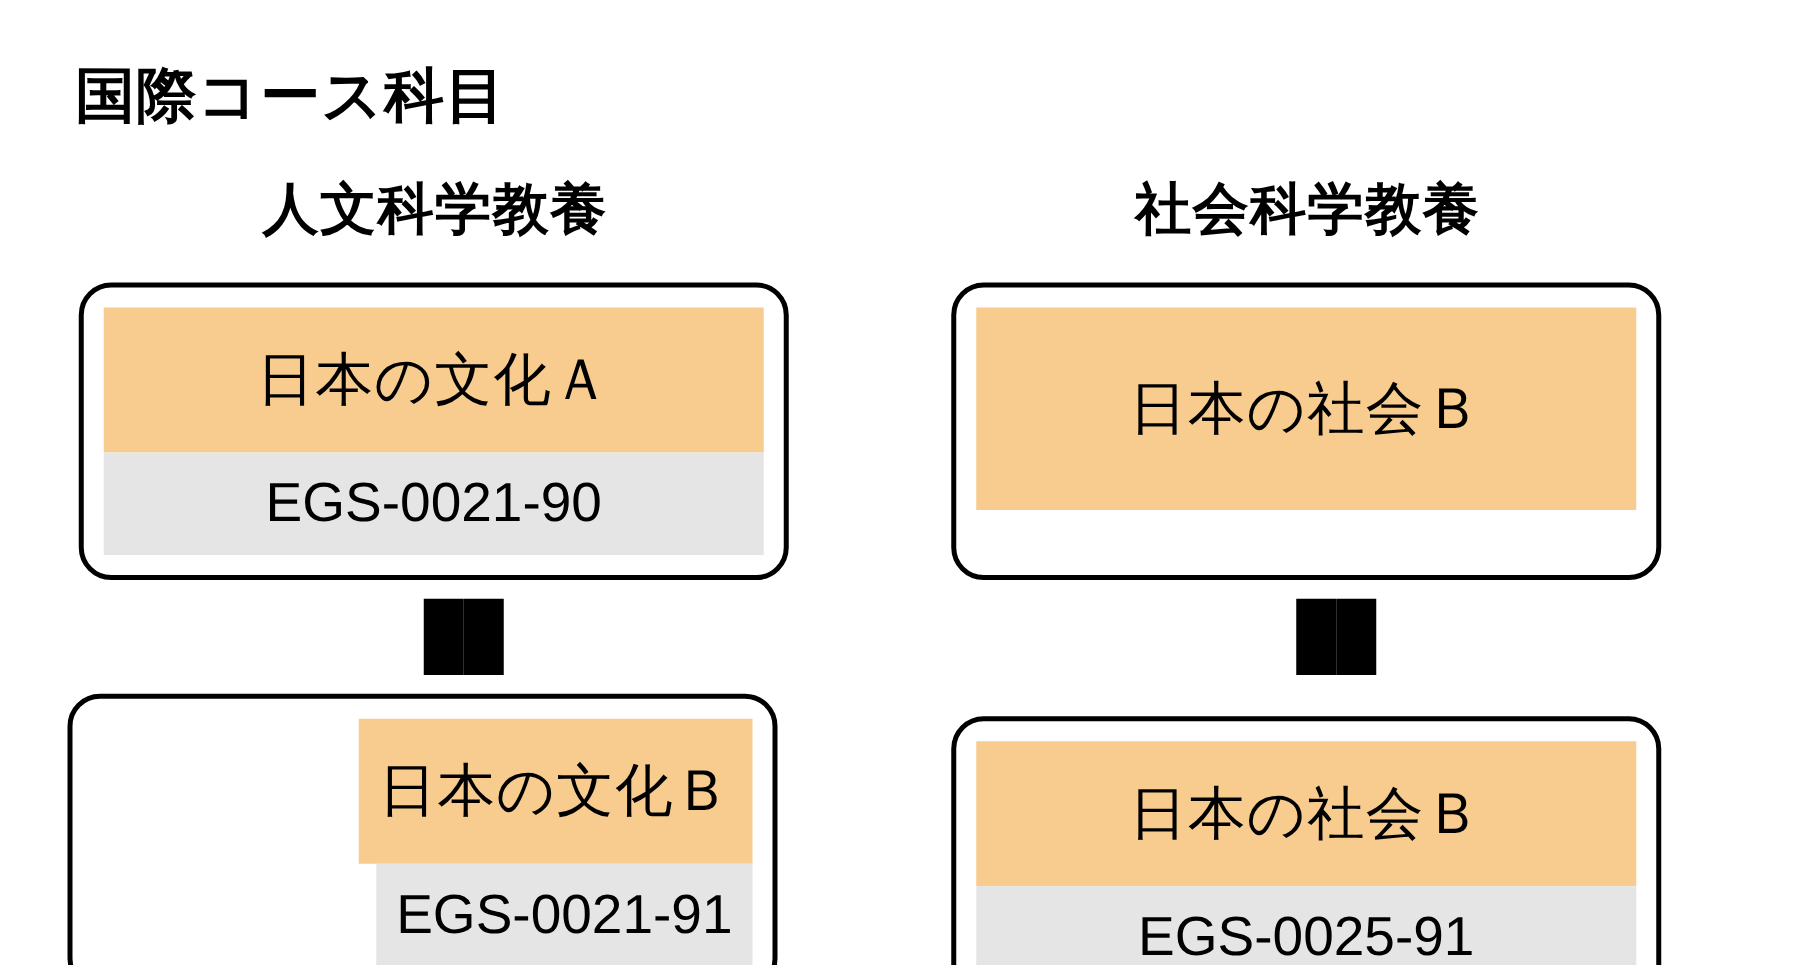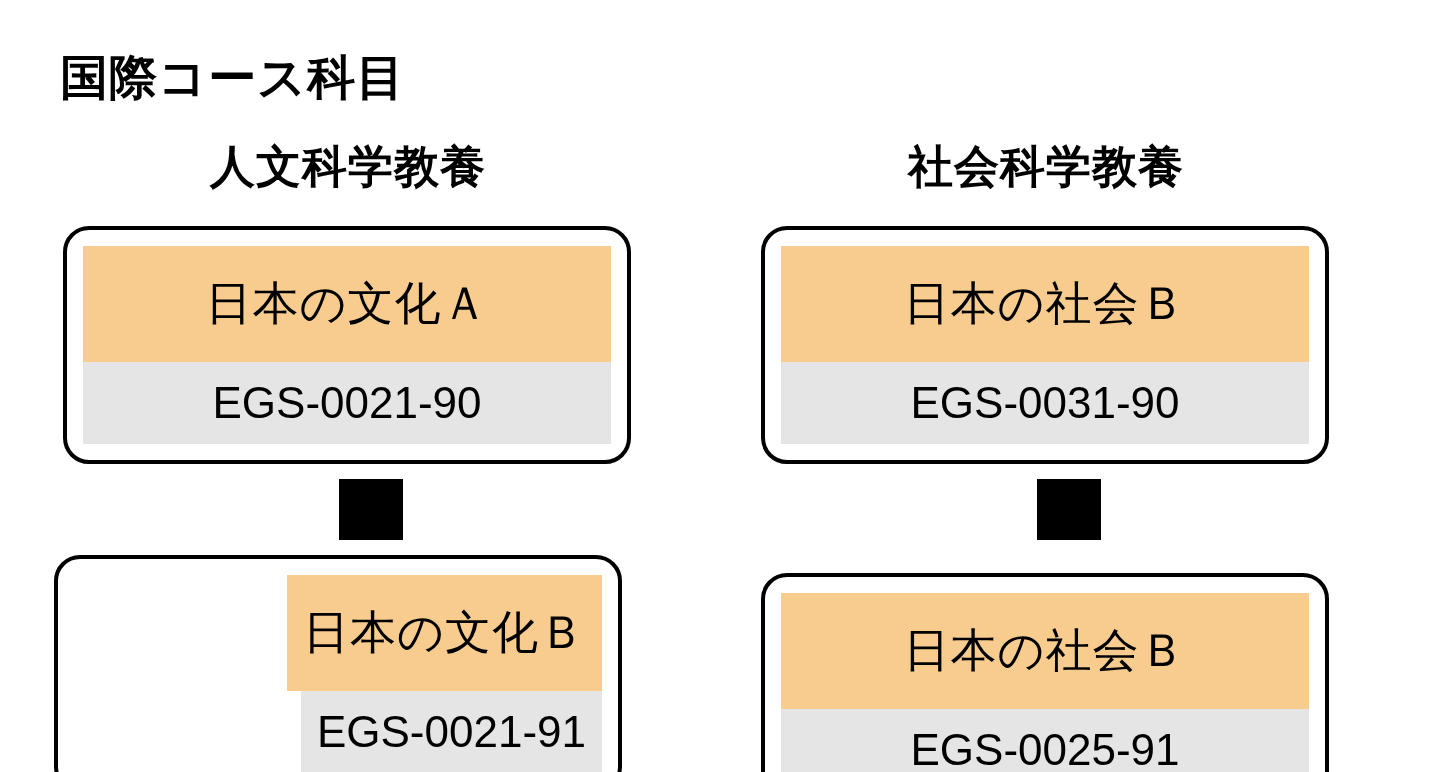--- a/index.html
+++ b/index.html
@@ -105,21 +105,20 @@
     <div class="course-code">EGS-0021-90</div>
   </div>
 
   <div class="course-box r2c1">
     <div class="course-name">日本の文化Ｂ</div>
     <div class="course-code">EGS-0021-91</div>
   </div>
 
   <div class="course-box r1c2">
     <div class="course-name">日本の社会Ｂ</div>
-    <div class="course-code">EGS-0031-90</div>
   </div>
 
   <div class="course-box r2c2">
     <div class="course-name">日本の社会Ｂ</div>
     <div class="course-code">EGS-0025-91</div>
   </div>
 
   <div class="connector left">
     <span class="bar"></span>
     <span class="bar"></span>

